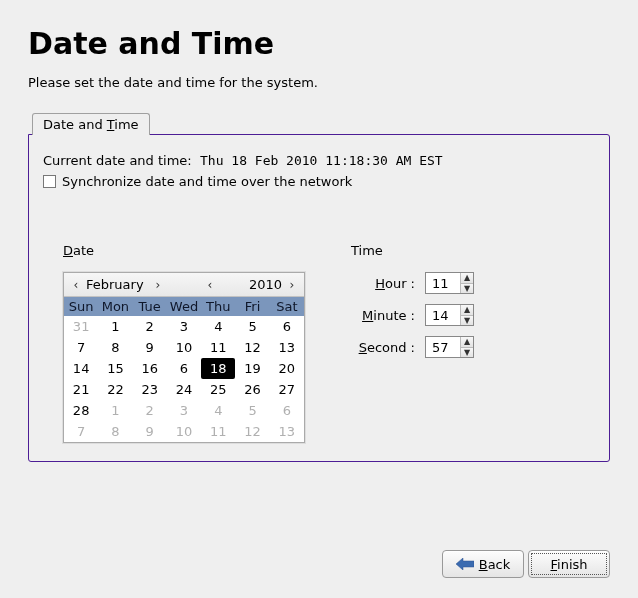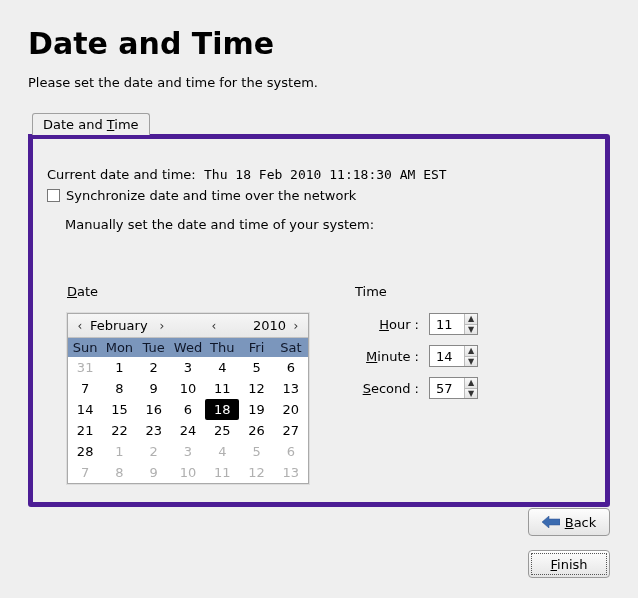--- a/index.html
+++ b/index.html
@@ -34,23 +34,23 @@
     border: 1px solid #a0a0a0;
     border-bottom: none;
     border-radius: 3px 3px 0 0;
     padding: 3px 10px;
     font-size: 13px;
     position: relative;
     top: 1px;
     z-index: 2;
   }
   .tab-panel {
-    border: 5px solid #4c1d95;
+    border: 1px solid #4c1d95;
     background: #efefef;
-    padding: 28px 14px 18px 14px;
+    padding: 18px 14px 18px 14px;
     border-radius: 0 3px 3px 3px;
     position: relative;
     z-index: 1;
   }
 
   .current-row {
     font-size: 13px;
     margin-bottom: 6px;
   }
   .mono { font-family: "DejaVu Sans Mono","Liberation Mono",monospace; font-size: 13px; }
@@ -182,22 +182,21 @@
     color: #333;
   }
   .spin-btns div:first-child { border-bottom:1px solid #bbb; }
 
   
   .footer {
     position: absolute;
     bottom: 20px;
     right: 28px;
     display: flex;
-    gap: 14px;
-    flex-direction: column;
+    gap: 4px;
   }
   .btn {
     width: 82px;
     height: 28px;
     border: 1px solid #999;
     border-radius: 4px;
     background: linear-gradient(#fdfdfd,#e5e5e5);
     display: flex;
     align-items: center;
     justify-content: center;
@@ -229,21 +228,20 @@
     <div class="current-row">
       <span>Current date and time:</span>&nbsp;
       <span class="mono">Thu 18 Feb 2010 11:18:30 AM EST</span>
     </div>
 
     <div class="chk-row">
       <div class="chk"></div>
       <span>Synchronize date and time over the network</span>
     </div>
 
-    <div class="manual-label">Manually set the date and time of your system:</div>
 
     <div class="columns">
       <div class="col-date">
         <div class="section-label">
           <span class="u">D</span><span>ate</span>
         </div>
 
         <div class="cal">
           <div class="cal-header">
             <span class="cal-arrow">‹</span>

